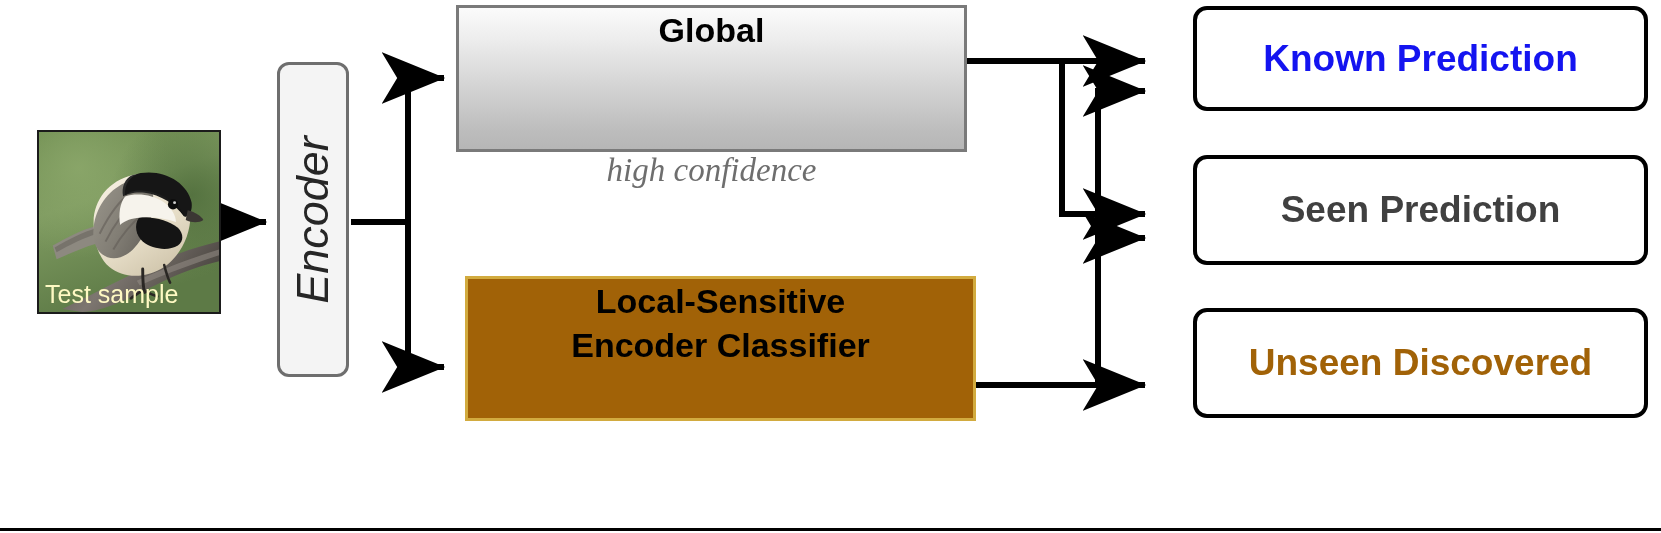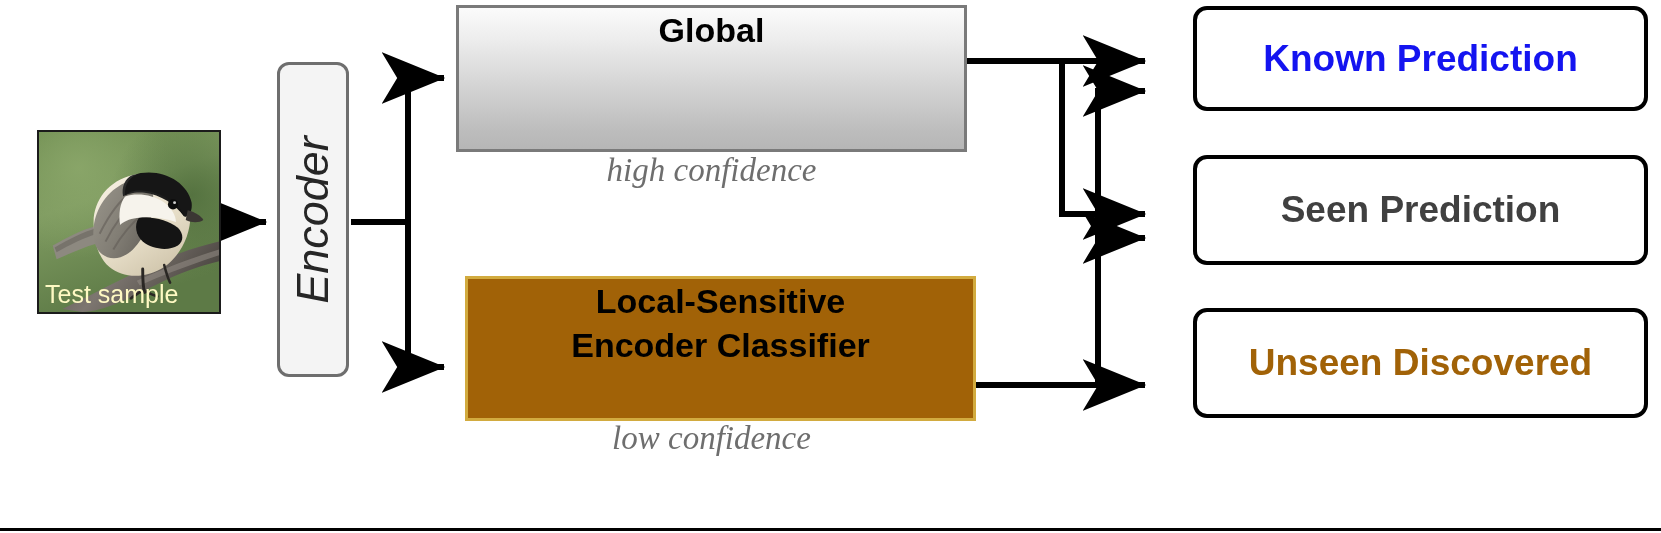--- a/index.html
+++ b/index.html
@@ -286,21 +286,20 @@
     </div>
   </div>
   <div class="caption cap-high">high confidence</div>
 
   <div class="block lsh">
     <div class="block-title">
       <div>Local-Sensitive</div>
       <div>Encoder Classifier</div>
     </div>
   </div>
-  <div class="caption cap-low">low confidence</div>
 
   <div class="outbox out-known">
     <span class="out-text" style="color:#1414f0">Known Prediction</span>
   </div>
   <div class="outbox out-seen">
     <span class="out-text" style="color:#404040">Seen Prediction</span>
   </div>
   <div class="outbox out-unseen">
     <span class="out-text" style="color:#a16207">Unseen Discovered</span>
   </div>

